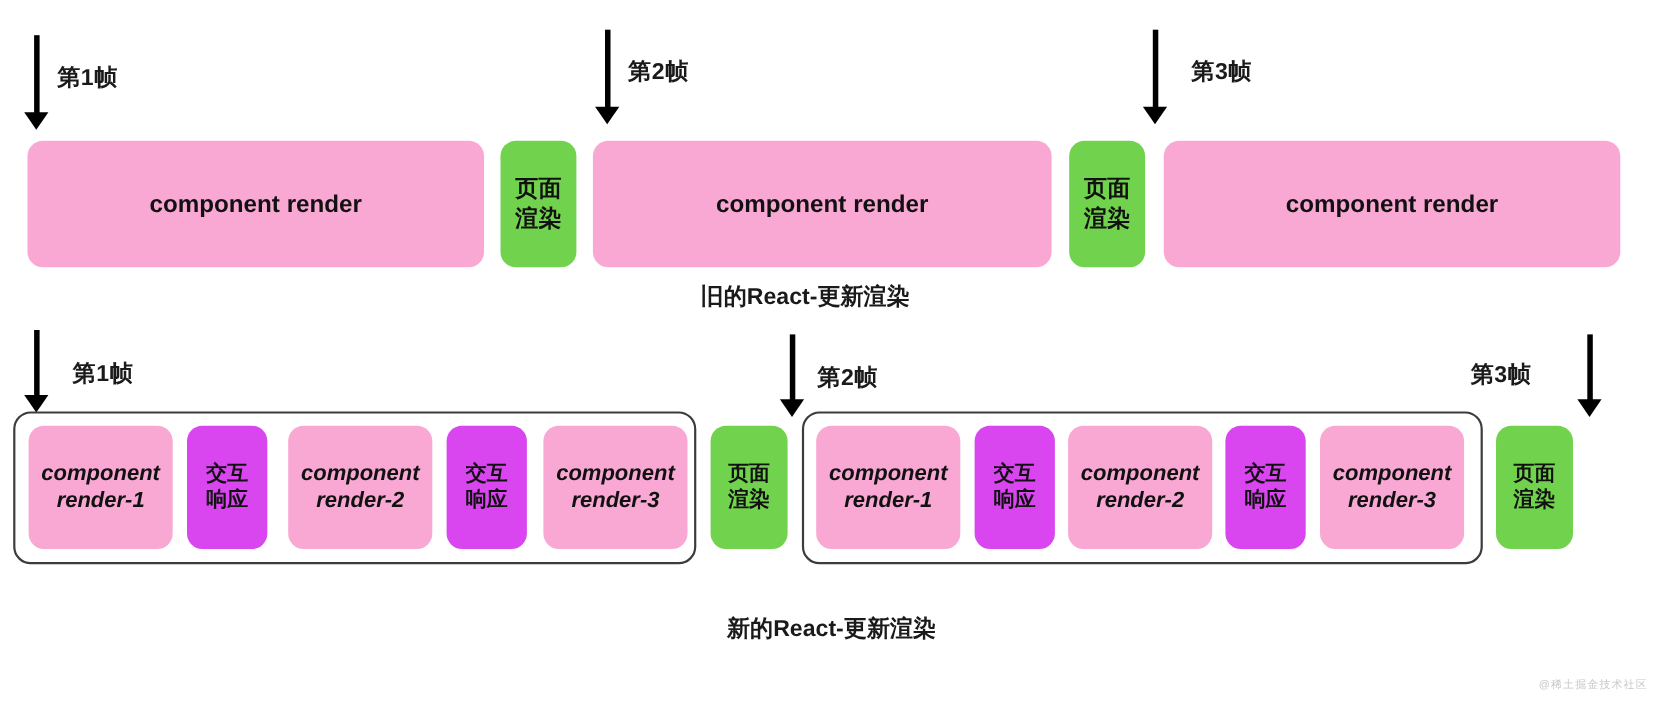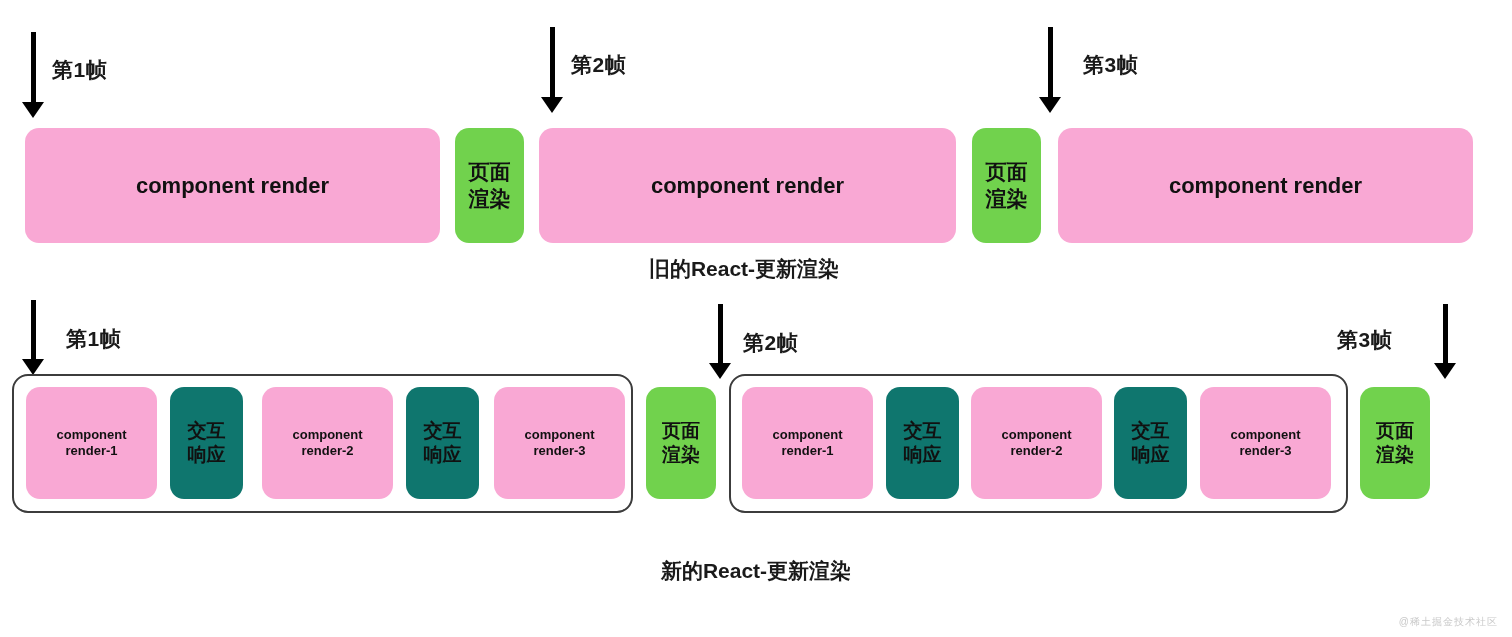--- a/index.html
+++ b/index.html
@@ -64,24 +64,24 @@
     justify-content: center;
     text-align: center;
     border-radius: 14px;
     font-weight: 700;
     color: #111111;
     line-height: 1.25;
     white-space: pre-line;
   }
   .block.yellow { background: #f9a8d4; }
   .block.green  { background: #71D24D; }
-  .block.blue   { background: #0f766e; }
+  .block.blue   { background: #d946ef; }
 
   .big-label  { font-size: 22px; }
-  .small-label{ font-size: 13px; }
+  .small-label{ font-size: 20px; font-style: italic; }
   .cjk-label  { font-size: 21px; }
   .cjk-small  { font-size: 19px; }
 
   
   .group-box {
     position: absolute;
     box-sizing: border-box;
     border: 2px solid #3c3c3c;
     border-radius: 16px;
     background: transparent;
@@ -137,21 +137,21 @@
   <div class="block green cjk-label" style="left:455px; top:128px; width:69px; height:115px;">页面
 渲染</div>
 
   <div class="block yellow big-label" style="left:539px; top:128px; width:417px; height:115px;">component render</div>
 
   <div class="block green cjk-label" style="left:972px; top:128px; width:69px; height:115px;">页面
 渲染</div>
 
   <div class="block yellow big-label" style="left:1058px; top:128px; width:415px; height:115px;">component render</div>
 
-  <div class="caption" style="left:12px; top:255px; width:1464px;">旧的React-更新渲染</div>
+  <div class="caption" style="left:0; top:255px; width:1464px;">旧的React-更新渲染</div>
 
   <div class="arrow" style="left:20px; top:300px; height:75px;">
     <div class="shaft"></div>
     <div class="head"></div>
   </div>
   <div class="frame-label" style="left:66px; top:325px;">第1帧</div>
 
   <div class="arrow" style="left:707px; top:304px; height:75px;">
     <div class="shaft"></div>
     <div class="head"></div>

